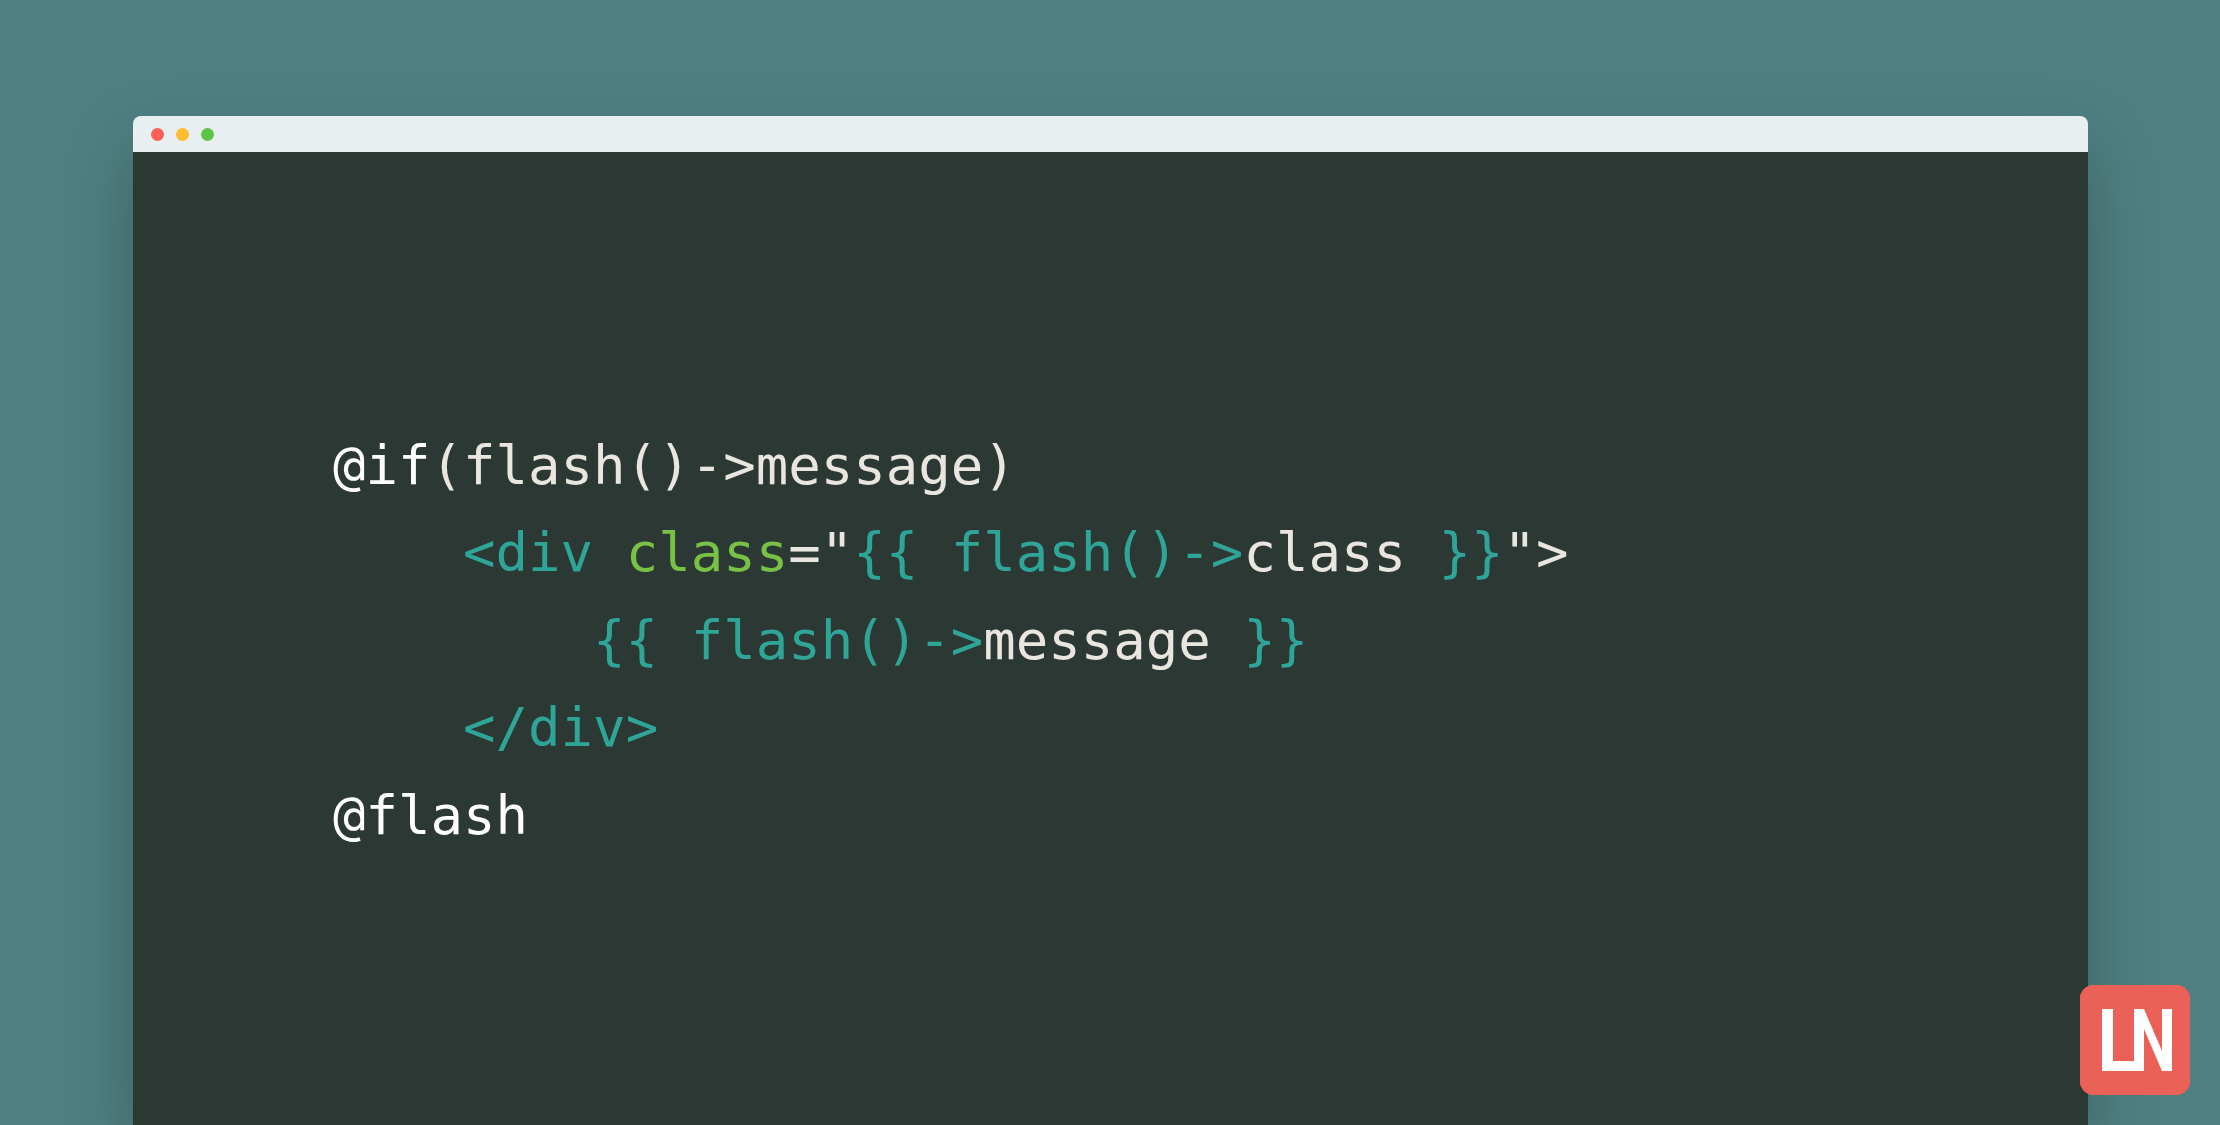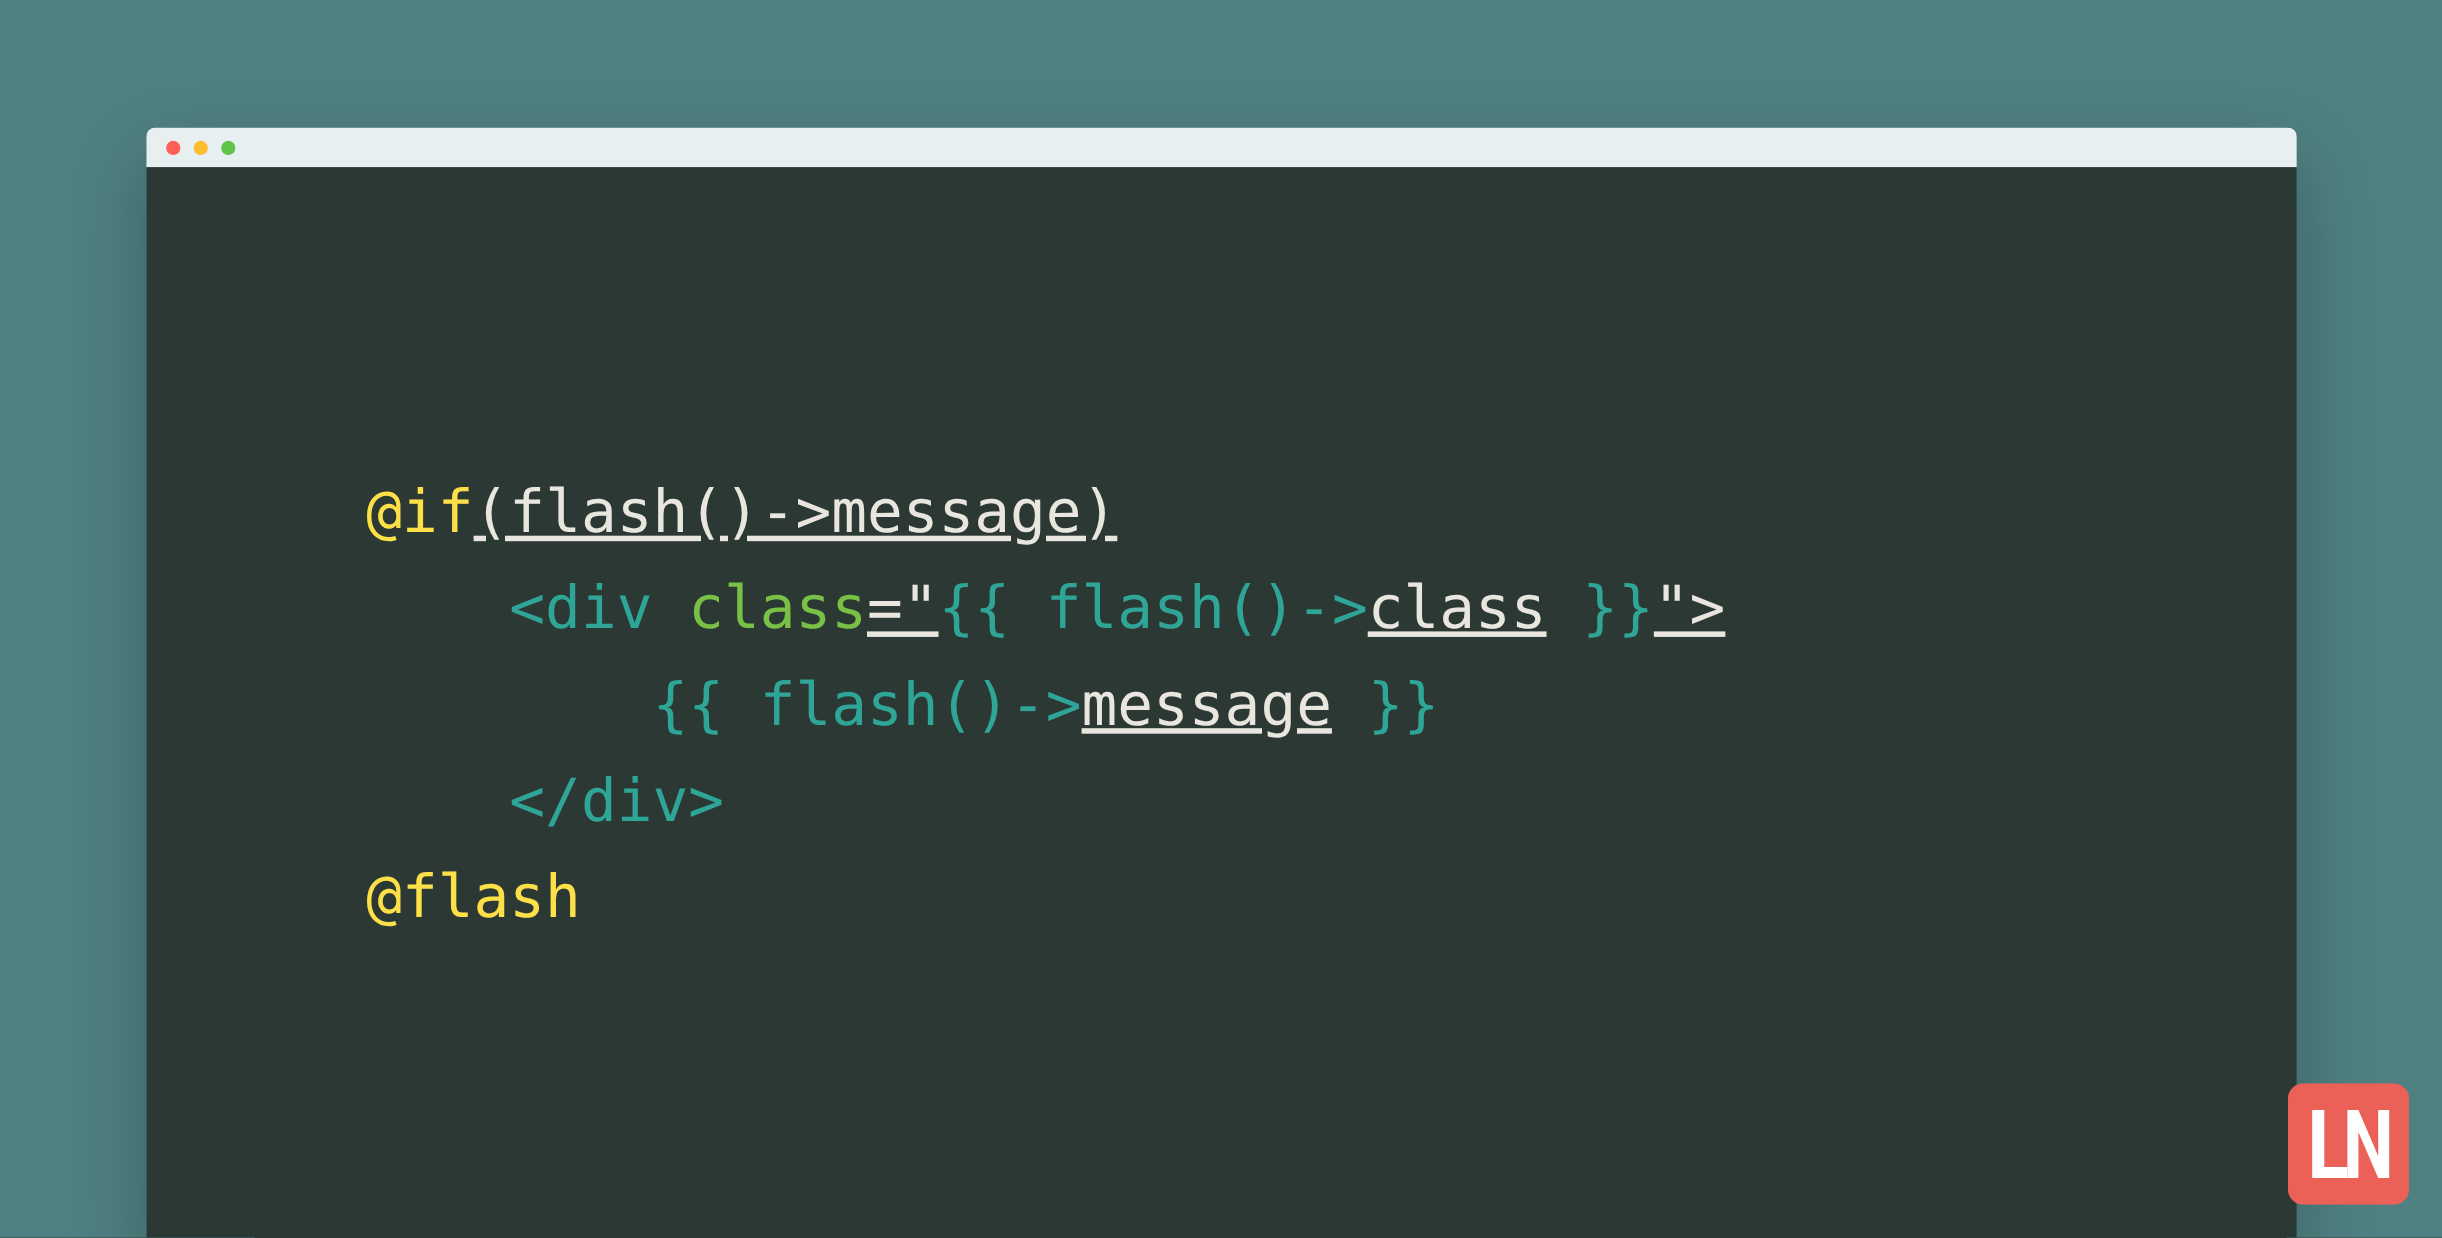--- a/index.html
+++ b/index.html
@@ -49,24 +49,24 @@
     height: calc(100% - 36px);
     padding: 270px 0 0 200px;
   }
   pre.code {
     font-family: inherit;
     font-size: 54px;
     line-height: 1.62;
     color: #e9e6df;
     white-space: pre;
   }
-  .c-dir   { color: #fde047; margin-top: 28px; }   
+  .c-dir   { color: #ffffff; margin-top: 28px; }   
   .c-tag   { color: #2fa597; }   
   .c-attr  { color: #79c046; }   
-  .c-plain { color: #e9e6df; text-decoration: underline; }
+  .c-plain { color: #e9e6df; }
 
   .logo {
     position: absolute;
     right: 30px;
     bottom: 30px;
     width: 110px;
     height: 110px;
     background: #eb6158;
     border-radius: 14px;
     color: #ffffff;

